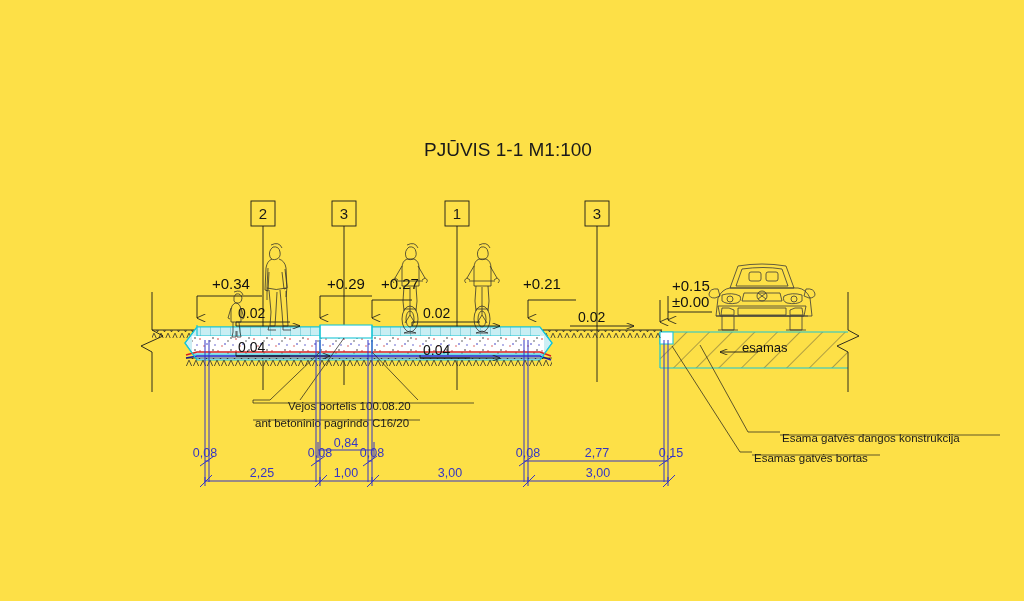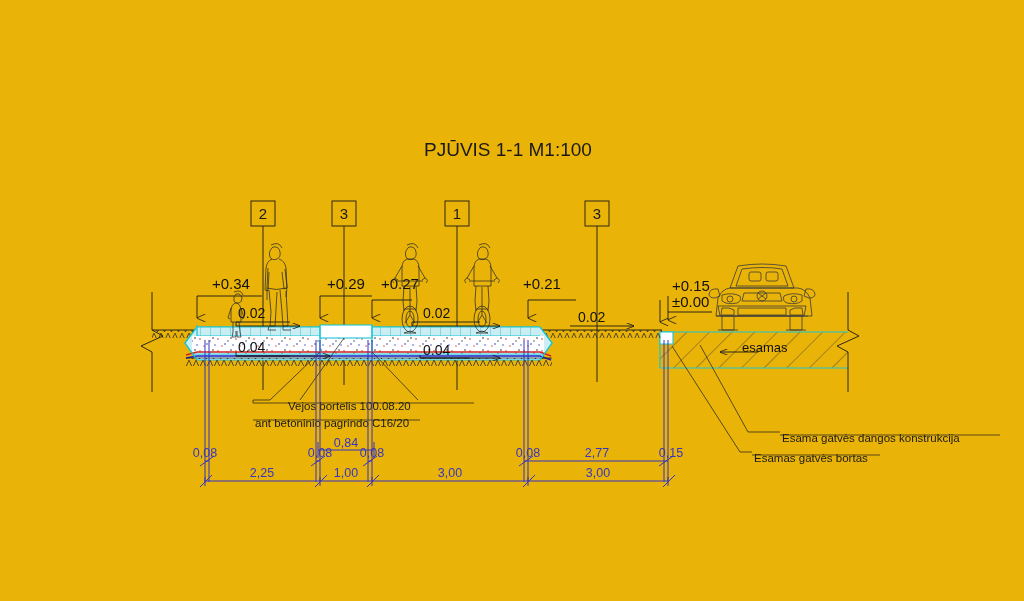--- a/index.html
+++ b/index.html
@@ -8,21 +8,21 @@
     padding: 0;
     background: #ffffff;
   }
   body {
     font-family: "Liberation Sans", sans-serif;
   }
   #canvas {
     position: relative;
     width: 1024px;
     height: 601px;
-    background: #eab308;
+    background: #fde047;
     overflow: hidden;
   }
   #drawing {
     position: absolute;
     left: 0;
     top: 0;
     width: 1024px;
     height: 601px;
   }
   .ttl {

